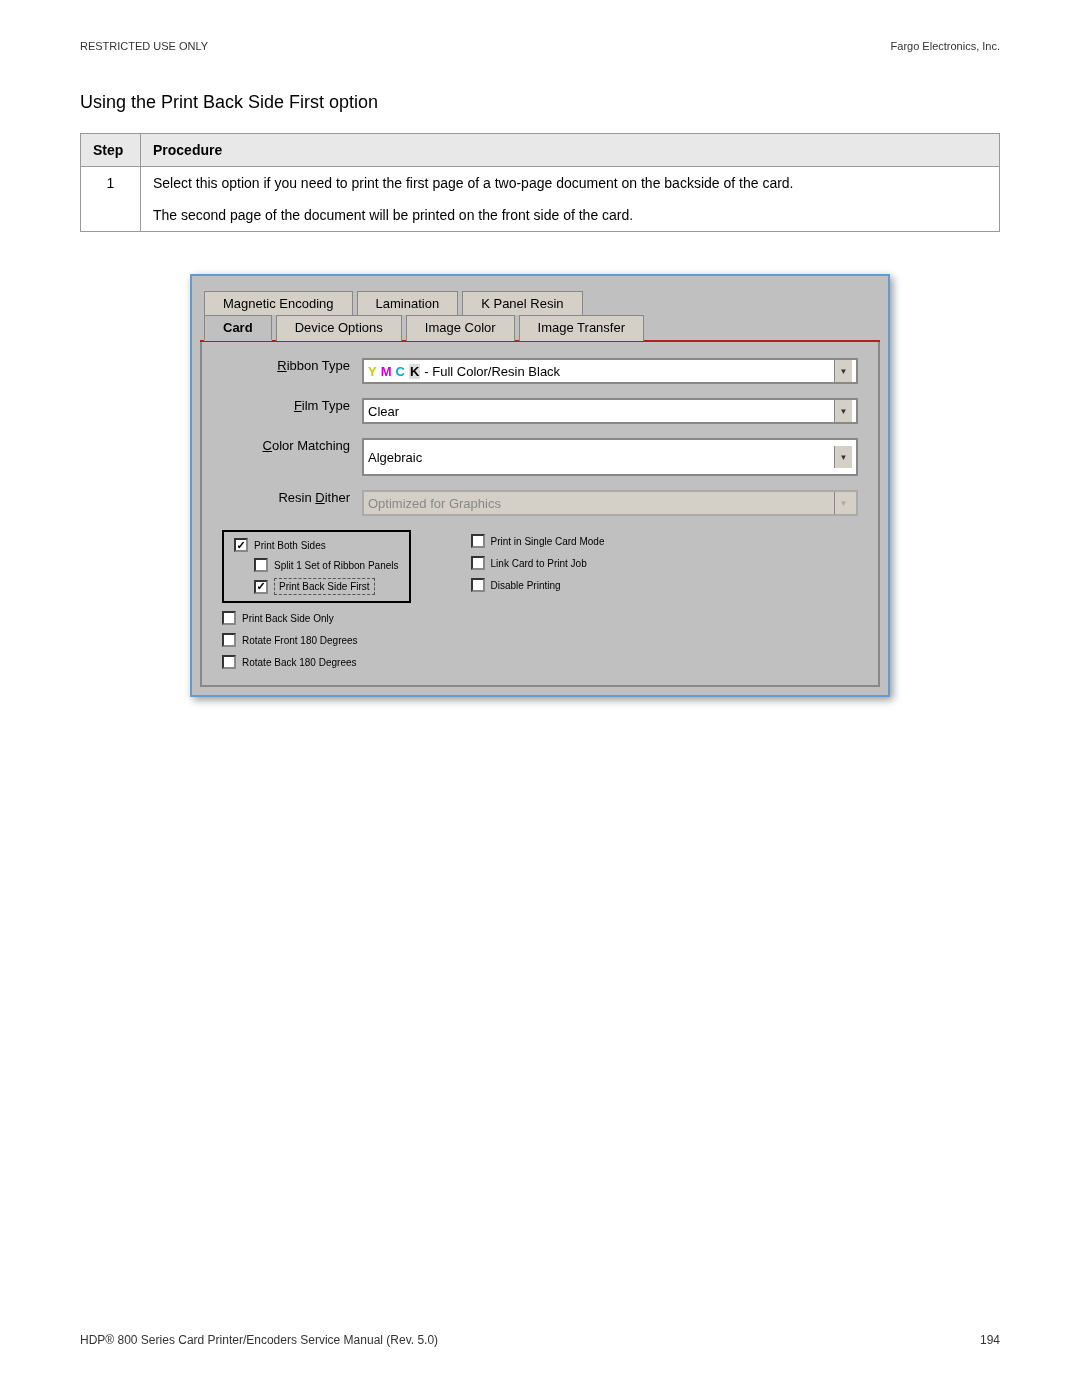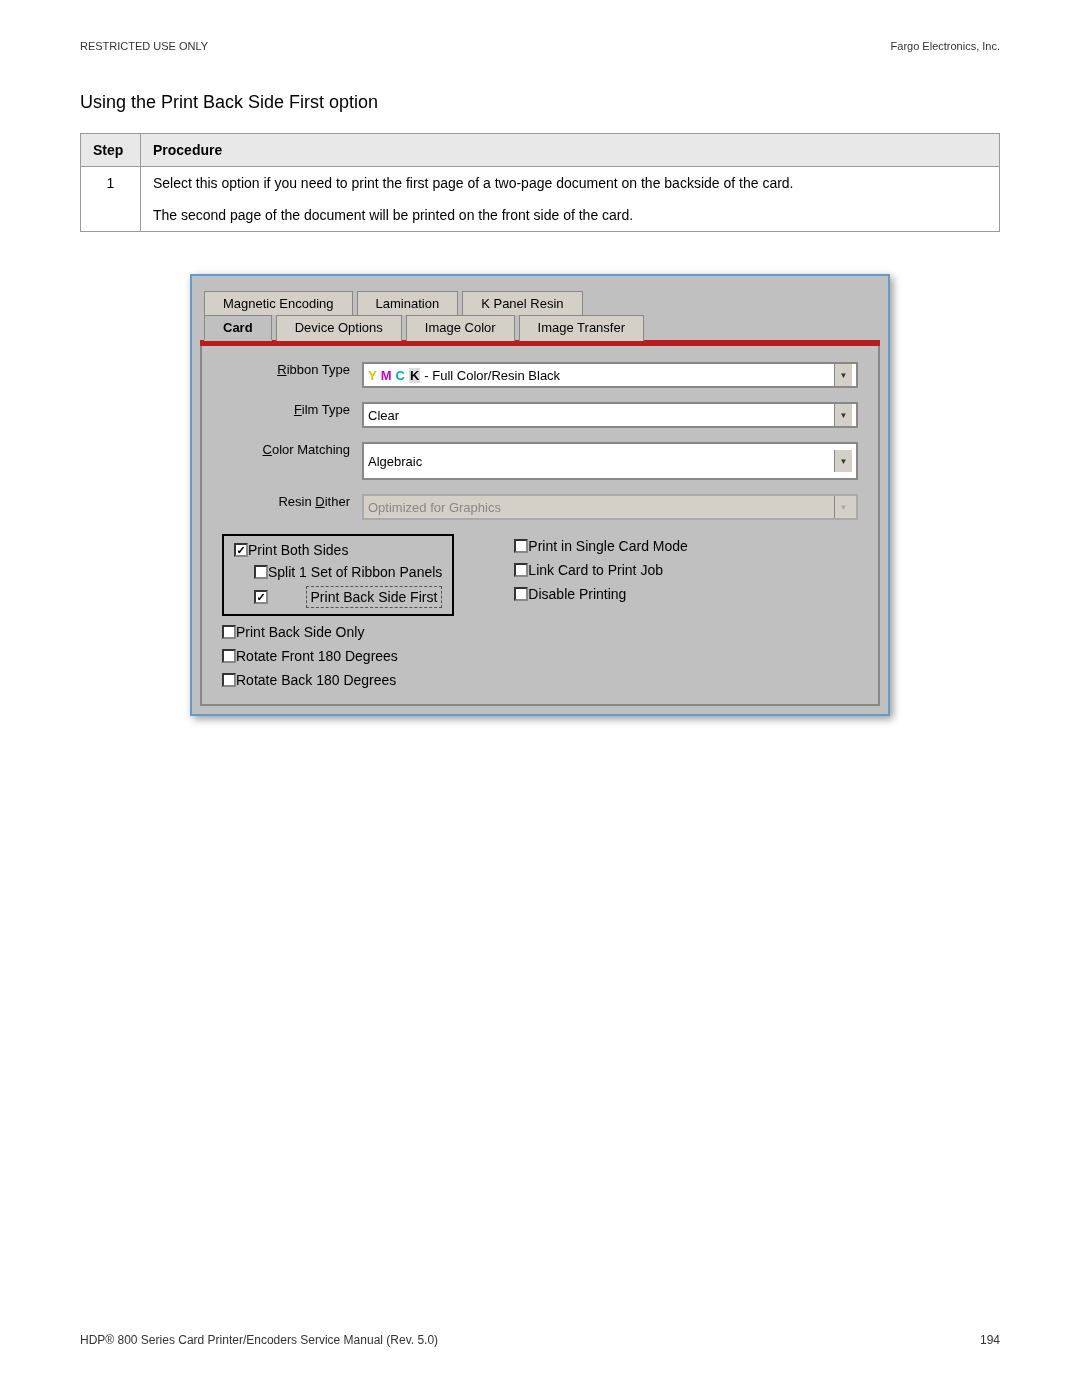--- a/index.html
+++ b/index.html
@@ -189,21 +189,22 @@
     }
 
     
     .ymck-y { color: #cccc00; font-weight: bold; font-size: 13px; }
     .ymck-m { color: #cc00cc; font-weight: bold; font-size: 13px; }
     .ymck-c { color: #00aacc; font-weight: bold; font-size: 13px; }
     .ymck-k { color: #000000; font-weight: bold; font-size: 13px; background: #ddd; padding: 0 1px; }
     .checkbox-item {
       display: flex;
       align-items: center;
-      font-size: 14px;
+      gap: 6px;
+      font-size: 10px;
     }
     .checkbox-item.indented {
       margin-left: 20px;
     }
     .win-checkbox {
       width: 14px;
       height: 14px;
       border: 2px inset #888;
       background: white;
       display: flex;
@@ -288,21 +289,21 @@
 
 
     <div class="dialog-body">
 
       <div style="display:flex; gap:2px; padding: 6px 4px 0 4px;">
         <div class="tab">Magnetic Encoding</div>
         <div class="tab">Lamination</div>
         <div class="tab">K Panel Resin</div>
       </div>
 
-      <div style="display:flex; gap:2px; padding: 0 4px; border-bottom: 6px solid #b91c1c;">
+      <div style="display:flex; gap:2px; padding: 0 4px; border-bottom: 2px solid #b91c1c;">
         <div class="tab active">Card</div>
         <div class="tab">Device Options</div>
         <div class="tab">Image Color</div>
         <div class="tab">Image Transfer</div>
       </div>
 
       <div class="content-panel">
 
         <div class="form-row">
           <div class="form-label">
@@ -368,21 +369,21 @@
                 <div class="checkbox-item">
                   <div class="win-checkbox checked"></div>
                   <span>Print Both Sides</span>
                 </div>
 
                 <div class="checkbox-item indented" style="margin-top:6px;">
                   <div class="win-checkbox"></div>
                   <span>Split 1 Set of Ribbon Panels</span>
                 </div>
 
-                <div class="checkbox-item indented" style="margin-top:6px;justify-content:space-between;">
+                <div class="checkbox-item indented" style="margin-top:6px;">
                   <div class="win-checkbox checked"></div>
                   <span class="dashed-box">Print Back Side First</span>
                 </div>
               </div>
 
               <div class="checkbox-item">
                 <div class="win-checkbox"></div>
                 <span>Print Back Side Only</span>
               </div>
 

